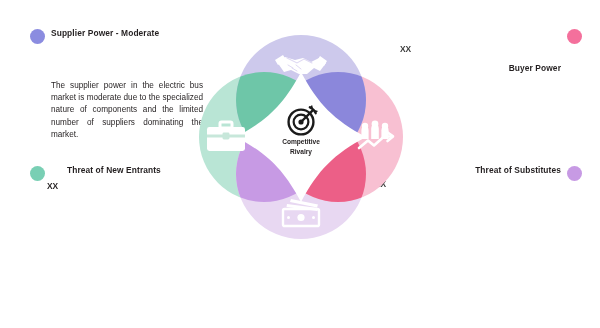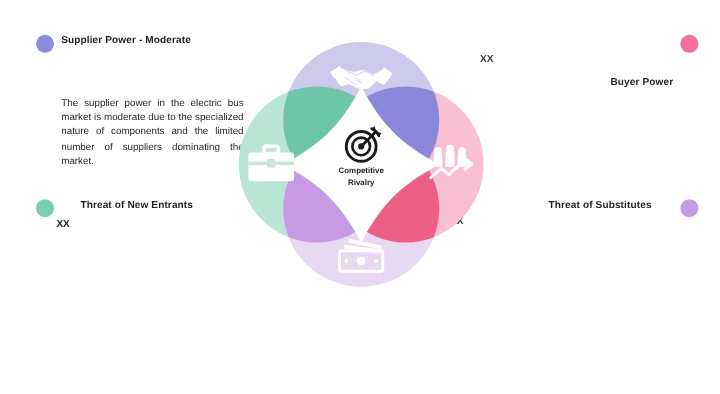--- a/index.html
+++ b/index.html
@@ -42,21 +42,21 @@
   
   #legend-entrants{left:30px;top:165px;}
   #legend-entrants .lbl{margin-left:22px;}
   #xx-left{
     position:absolute;left:47px;top:181px;
     font-size:8.4px;font-weight:bold;color:#231f20;
   }
 
   
   #legend-substitutes{right:18px;top:165px;}
-  #legend-substitutes .lbl{margin-right:24px;}
+  #legend-substitutes .lbl{margin-right:6px;}
 
   
   .xx{position:absolute;font-size:8.4px;font-weight:bold;color:#3b3b3b;}
   #xx-top{left:400px;top:44px;}
   #xx-bottom{left:375px;top:179px;}
 
   
   #venn{position:absolute;left:186px;top:22px;width:230px;height:230px;}
   #venn svg{display:block;}
 

